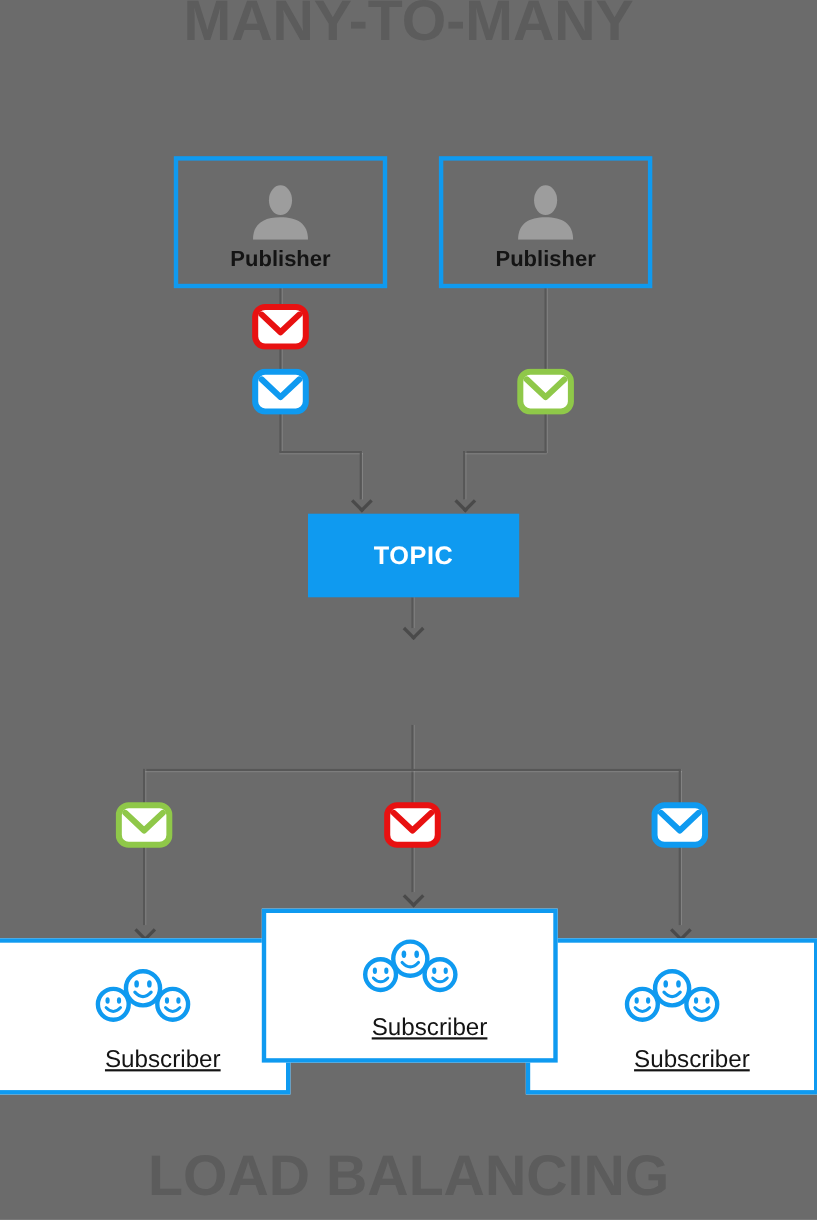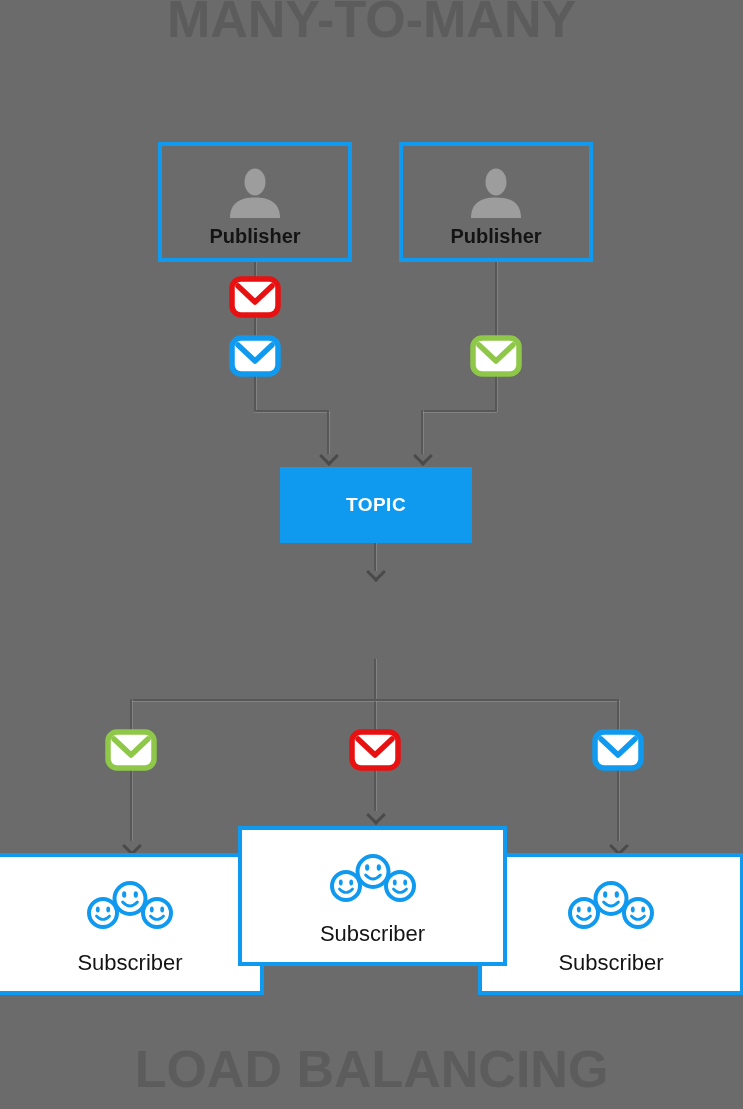--- a/index.html
+++ b/index.html
@@ -22,32 +22,32 @@
     border-bottom:3px solid var(--line-dark,#4a4a4a);
     transform:rotate(45deg);z-index:1;}
   .pubbox{position:absolute;width:194px;height:120px;box-sizing:border-box;
     border:4px solid var(--accent-blue,#0f9af0);z-index:2;}
   .pubbox .icon{position:absolute;top:22px;left:50%;transform:translateX(-50%);}
   .pubbox .lbl{position:absolute;bottom:10px;left:0;width:100%;text-align:center;
     font-weight:bold;font-size:20px;color:var(--node-text-dark,#141414);}
   .person-fill{fill:var(--person-gray,#9d9d9d);}
   .bluebox{position:absolute;width:192px;height:76px;
     background:var(--accent-blue,#0f9af0);display:flex;align-items:center;justify-content:center;
-    color:var(--node-text-light,#ffffff);font-weight:bold;font-size:19px;letter-spacing:.5px;z-index:2;}
+    color:var(--node-text-light,#ffffff);font-weight:bold;font-size:23px;letter-spacing:.5px;z-index:2;}
   .env{position:absolute;z-index:2;}
   .env-red{color:var(--envelope-red,#e81111);}
   .env-blue{color:var(--accent-blue,#0f9af0);}
   .env-green{color:var(--envelope-green,#8fc849);}
   .subbox{position:absolute;box-sizing:border-box;background:var(--box-fill-white,#ffffff);
     border:4px solid var(--accent-blue,#0f9af0);z-index:2;}
   .subbox.front{z-index:3;}
   .subbox .icon{position:absolute;top:22px;left:50%;transform:translateX(-50%);
     color:var(--accent-blue,#0f9af0);}
-  .subbox .lbl{position:absolute;bottom:15px;left:0;width:100%;text-align:center;
-    font-size:22px;color:var(--node-text-dark,#141414);}
+  .subbox .lbl{position:absolute;bottom:15px;left:18px;width:100%;text-align:center;
+    font-size:22px;color:var(--node-text-dark,#141414);text-decoration:underline;}
 </style>
 </head>
 <body>
 
 <div class="canvas">
 
   <div class="big-title" style="top:-7px">MANY-TO-MANY</div>
   <div class="big-title" style="top:1043px">LOAD BALANCING</div>
 
   <div class="vline" style="left:254px;top:262px;height:150px"></div>

